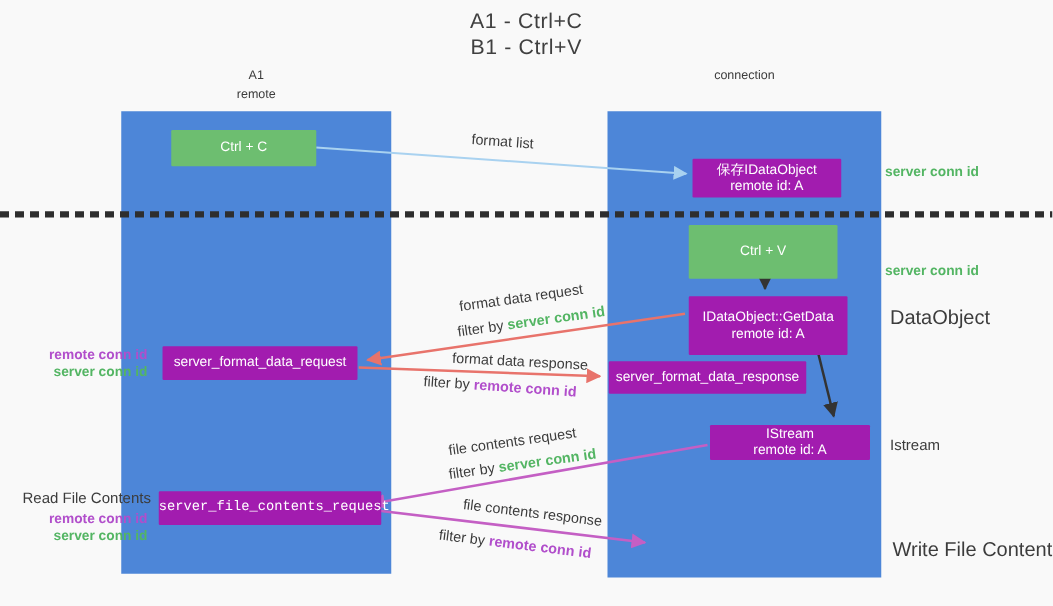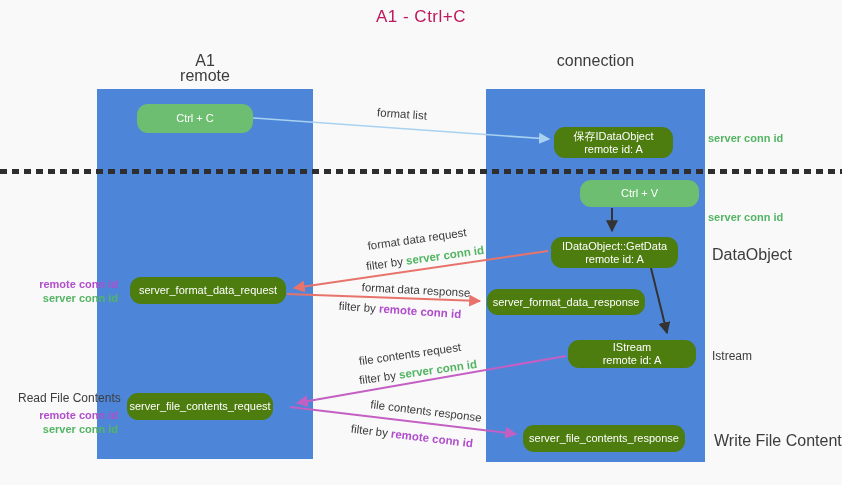--- a/index.html
+++ b/index.html
@@ -6,48 +6,48 @@
   body{
     width:842px;height:485px;overflow:hidden;position:relative;
     background:#f9f9f9;
     font-family:"Liberation Sans","DejaVu Sans",sans-serif;
     color:#3b3b3b;
   }
   .stage{position:absolute;left:0;top:0;width:842px;height:485px;}
 
   .title{
     position:absolute;left:0;top:6px;width:842px;text-align:center;
-    font-size:17px;line-height:21px;color:#be185d;letter-spacing:.5px;
+    font-size:17px;line-height:21px;color:#404040;letter-spacing:.5px;
   }
 
   .col-header{
     position:absolute;top:53px;text-align:center;
-    font-size:16px;line-height:15px;color:#3c3c3c;
+    font-size:10px;line-height:15px;color:#3c3c3c;
   }
   .col-header.left{left:97px;width:216px;}
   .col-header.right{left:486px;width:219px;}
 
   .lane{position:absolute;background:#4d86d8;z-index:1;}
   .lane.left{left:97px;top:89px;width:216px;height:370px;}
   .lane.right{left:486px;top:89px;width:219px;height:373px;}
 
   .dashline{
     position:absolute;left:0;top:169px;width:842px;height:5px;z-index:2;
     background:repeating-linear-gradient(to right,#2e2e2e 0 7px,transparent 7px 12px);
   }
 
   svg.arrows{position:absolute;left:0;top:0;width:842px;height:485px;z-index:3;}
 
   .node{
     position:absolute;z-index:4;color:#fff;text-align:center;
     font-size:11px;display:flex;flex-direction:column;justify-content:center;
-    line-height:13px;border-radius:11px;
+    line-height:13px;border-radius:1px;
   }
   .node.green{background:#6dbe70;}
-  .node.orange{background:#4d7c0f;}
+  .node.orange{background:#a21caf;}
 
   .elabel{
     position:absolute;z-index:5;white-space:nowrap;
     font-size:11.5px;color:#3c3c3c;
   }
   .rot{transform:translate(-50%,-50%) var(--r);}
   .green-t{color:#53b563;font-weight:bold;}
   .purple-t{color:#b14ecb;font-weight:bold;}
   .side{
     position:absolute;z-index:5;font-size:12px;color:#3c3c3c;white-space:nowrap;
@@ -58,20 +58,21 @@
   .conn-pair .r{color:#b14ecb;display:block;}
   .conn-pair .s{color:#53b563;display:block;}
 </style>
 </head>
 <body>
 
 <div class="stage">
 
   <div class="title">
     <div>A1 - Ctrl+C</div>
+    <div>B1 - Ctrl+V</div>
   </div>
 
   <div class="col-header left">
     <div>A1</div>
     <div>remote</div>
   </div>
   <div class="col-header right">
     <div>connection</div>
   </div>
 
@@ -104,42 +105,39 @@
     <line x1="290" y1="407" x2="516" y2="434" stroke="#c45fc4" stroke-width="2" marker-end="url(#ah-mag)"></line>
   </svg>
 
   <div class="node green" style="left:137px;top:104px;width:116px;height:29px;">
     <span>Ctrl + C</span>
   </div>
   <div class="node orange" style="left:554px;top:127px;width:119px;height:31px;">
     <span>保存IDataObject</span>
     <span>remote id: A</span>
   </div>
-  <div class="node green" style="left:580px;top:180px;width:119px;height:27px;">
+  <div class="node green" style="left:551px;top:180px;width:119px;height:43px;">
     <span>Ctrl + V</span>
   </div>
-  <div class="node orange" style="left:551px;top:237px;width:127px;height:31px;">
+  <div class="node orange" style="left:551px;top:237px;width:127px;height:47px;">
     <span>IDataObject::GetData</span>
     <span>remote id: A</span>
   </div>
   <div class="node orange" style="left:487px;top:289px;width:158px;height:26px;">
     <span>server_format_data_response</span>
   </div>
   <div class="node orange" style="left:130px;top:277px;width:156px;height:27px;">
     <span>server_format_data_request</span>
   </div>
   <div class="node orange" style="left:568px;top:340px;width:128px;height:28px;">
     <span>IStream</span>
     <span>remote id: A</span>
   </div>
-  <div class="node orange" style="left:127px;top:393px;width:146px;height:27px;">
+  <div class="node orange" style="left:127px;top:393px;width:178px;height:27px;font-family:Liberation Mono, monospace;">
     <span>server_file_contents_request</span>
-  </div>
-  <div class="node orange" style="left:523px;top:425px;width:162px;height:27px;">
-    <span>server_file_contents_response</span>
   </div>
 
   <div class="elabel rot" style="left:402px;top:114px;--r:rotate(4deg);">format list</div>
 
   <div class="elabel rot" style="left:417px;top:239px;--r:rotate(-8deg);">format data request</div>
   <div class="elabel rot" style="left:425px;top:258px;--r:rotate(-8deg);"><span>filter by </span><span class="green-t">server conn id</span></div>
 
   <div class="elabel rot" style="left:416px;top:290px;--r:rotate(3deg);">format data response</div>
   <div class="elabel rot" style="left:400px;top:310px;--r:rotate(4deg);"><span>filter by </span><span class="purple-t">remote conn id</span></div>
 

